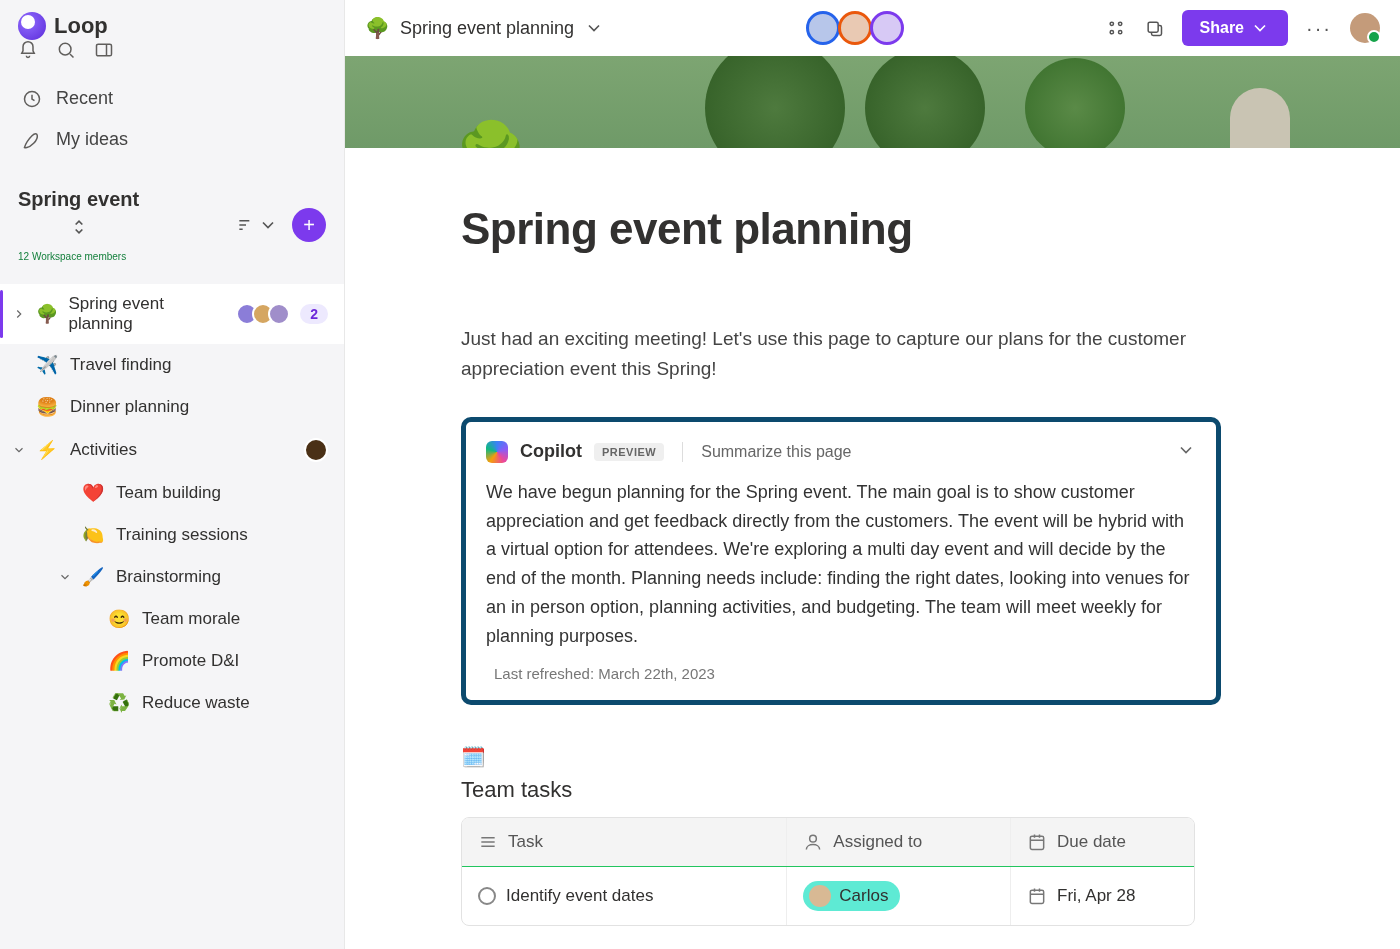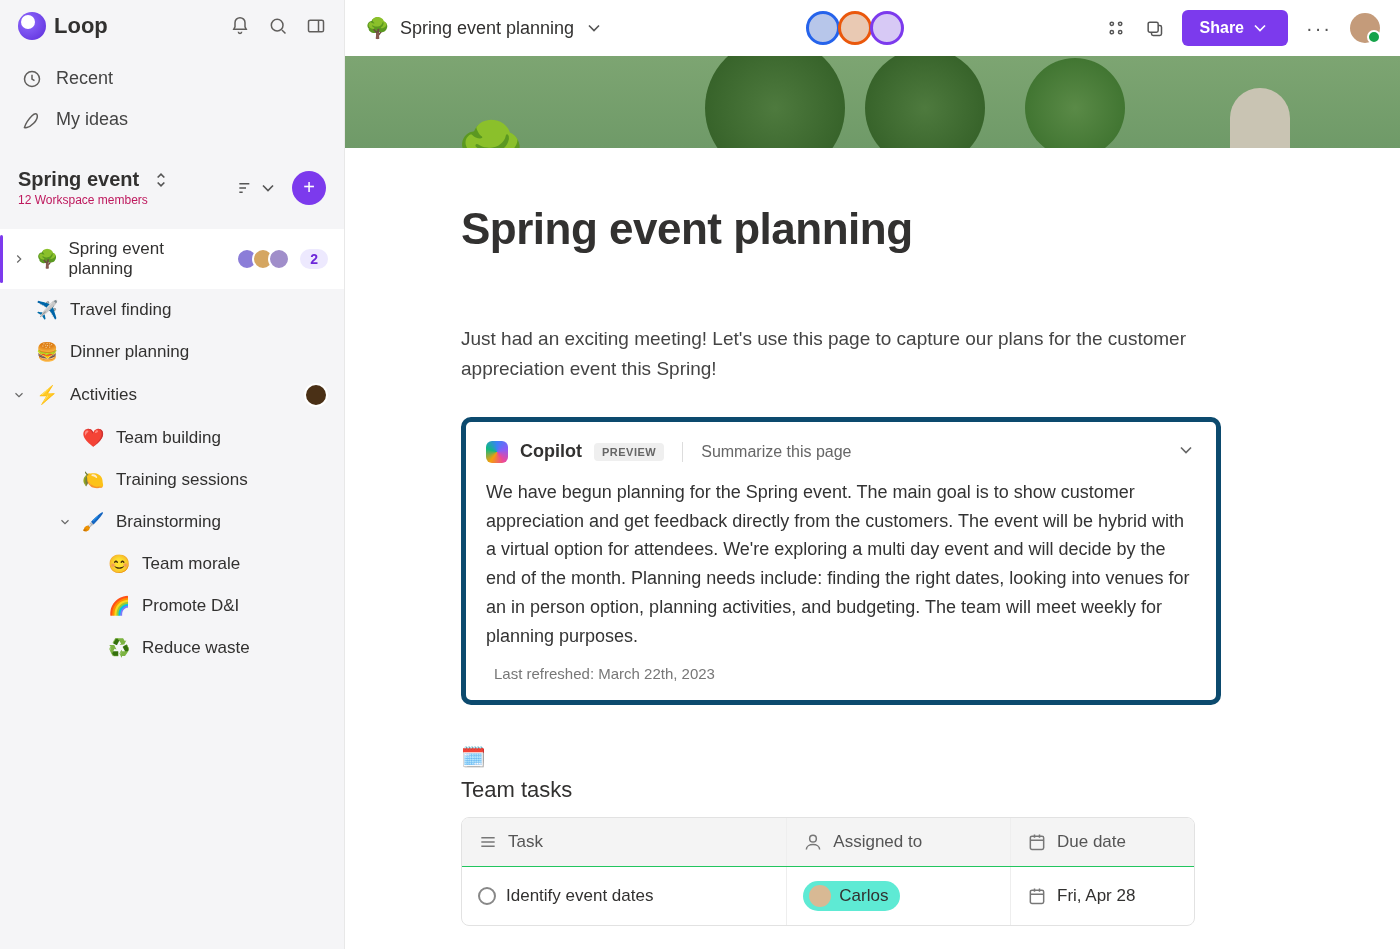--- a/index.html
+++ b/index.html
@@ -1,35 +1,35 @@
 <!DOCTYPE html>
 <html><head>
 <meta charset="utf-8">
 <style>
   * { box-sizing: border-box; margin: 0; padding: 0; }
   html, body { height: 100%; font-family: 'Segoe UI', -apple-system, BlinkMacSystemFont, sans-serif; color: #323130; }
   body { display: flex; background: #fff; overflow: hidden; }
 
   
   .sidebar { width: 345px; background: #f5f5f7; display: flex; flex-direction: column; border-right: 1px solid #e8e8e8; }
-  .sb-top { display: flex; align-items: center; justify-content: space-between; padding: 12px 18px; }
+  .sb-top { display: flex; align-items: flex-start; justify-content: space-between; padding: 12px 18px; flex-direction: column; }
   .brand { display: flex; align-items: center; gap: 8px; font-weight: 700; font-size: 22px; }
   .brand-logo { width: 28px; height: 28px; border-radius: 50%; background: radial-gradient(circle at 35% 35%, #916dff, #5b2bd9); position: relative; }
   .brand-logo::after { content:''; position:absolute; width:14px; height:14px; background:#fff; border-radius:50%; top:3px; left:3px; }
   .top-icons { display:flex; gap:18px; color:#605e5c; }
   .icon-btn { cursor:pointer; display:inline-flex; }
 
   .sb-nav { padding: 6px 0 14px; }
   .nav-row { display:flex; align-items:center; gap:14px; padding:10px 22px; font-size:18px; color:#444; cursor:pointer; }
   .nav-row svg { flex:0 0 auto; }
 
   .workspace-hdr { padding: 14px 18px 4px; display:flex; align-items:center; justify-content:space-between; }
   .ws-left { display:flex; flex-direction:column; gap:2px; }
-  .ws-title { display:flex; align-items:center; gap:12px; font-size:20px; font-weight:700; }
-  .ws-sub { font-size:12px; color:#be185d; }
+  .ws-title { display:flex; align-items:center; gap:6px; font-size:20px; font-weight:700;flex-direction:column; }
+  .ws-sub { font-size:10px; color:#15803d;margin-top:12px; }
   .ws-actions { display:flex; align-items:center; gap:14px; }
   .sort-icon { display:inline-flex; align-items:center; gap:2px; color:#555; }
   .add-btn { width:34px; height:34px; border-radius:50%; background:#7c3aed; color:#fff; display:flex; align-items:center; justify-content:center; font-size:20px; cursor:pointer; }
 
   .tree { margin-top: 18px; font-size:17px; }
   .node { display:flex; align-items:center; gap:10px; padding:10px 16px 10px 12px; cursor:pointer; }
   .node .emoji { width:24px; text-align:center; font-size:18px; }
   .node.child { padding-left: 58px; }
   .node.grandchild { padding-left: 84px; }
   .node.selected { background:#fff; position:relative; }

